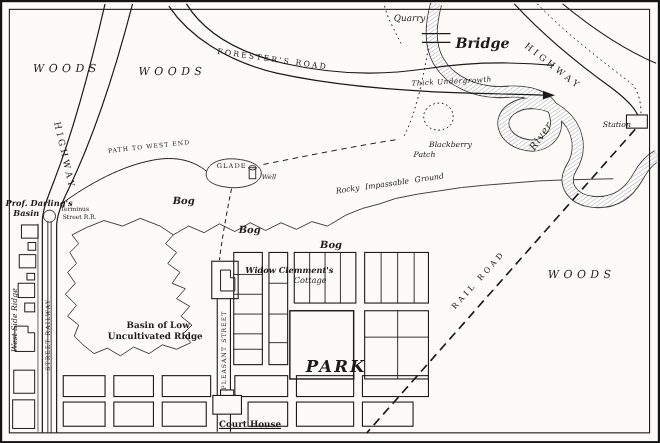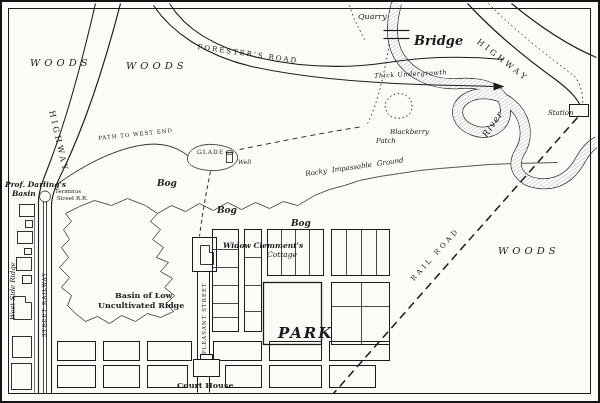--- a/index.html
+++ b/index.html
@@ -197,17 +197,17 @@
 
     <span class="lbl sb" style="left:113px;top:289px;font-size:8px;text-align:center;">Basin of Low</span>
     <span class="lbl sb" style="left:96px;top:299px;font-size:8px;">Uncultivated Ridge</span>
 
     <span class="lbl it" style="left:221px;top:240px;font-size:7.5px;font-weight:bold;">Widow Clemment's</span>
     <span class="lbl it" style="left:225px;top:249px;font-size:7.5px;margin-left:40px;">Cottage</span>
 
     <span class="lbl sp1" style="left:200px;top:352px;font-size:5.5px;transform:rotate(-90deg);">PLEASANT STREET</span>
 
     <span class="lbl it sb sp2" style="left:276px;top:324px;font-size:15px;">PARK</span>
-    <span class="lbl sb" style="left:175px;top:379px;font-size:8px;">Court House</span>
+    <span class="lbl sb" style="left:197px;top:379px;font-size:8px;text-decoration:underline;">Court House</span>
 
     <span class="lbl sp3" style="left:408px;top:276px;font-size:7px;transform:rotate(-48deg);">RAIL ROAD</span>
   </div>
 </div>
 
 </body></html>

